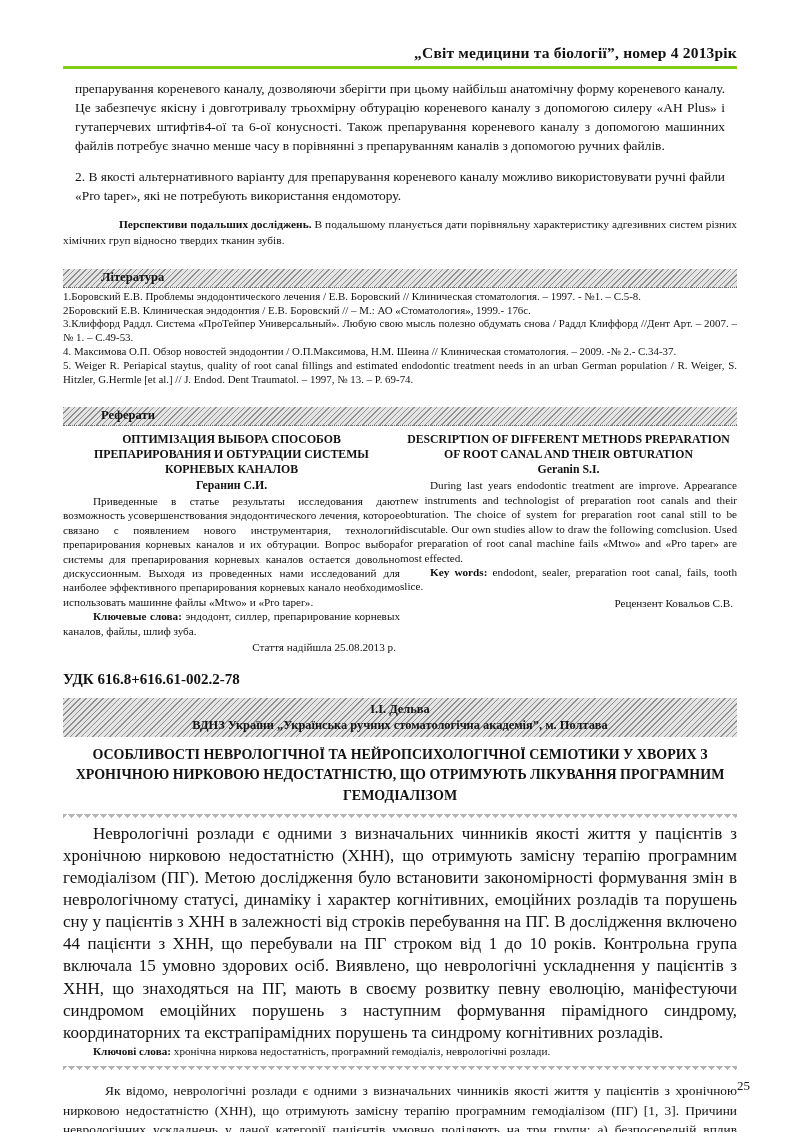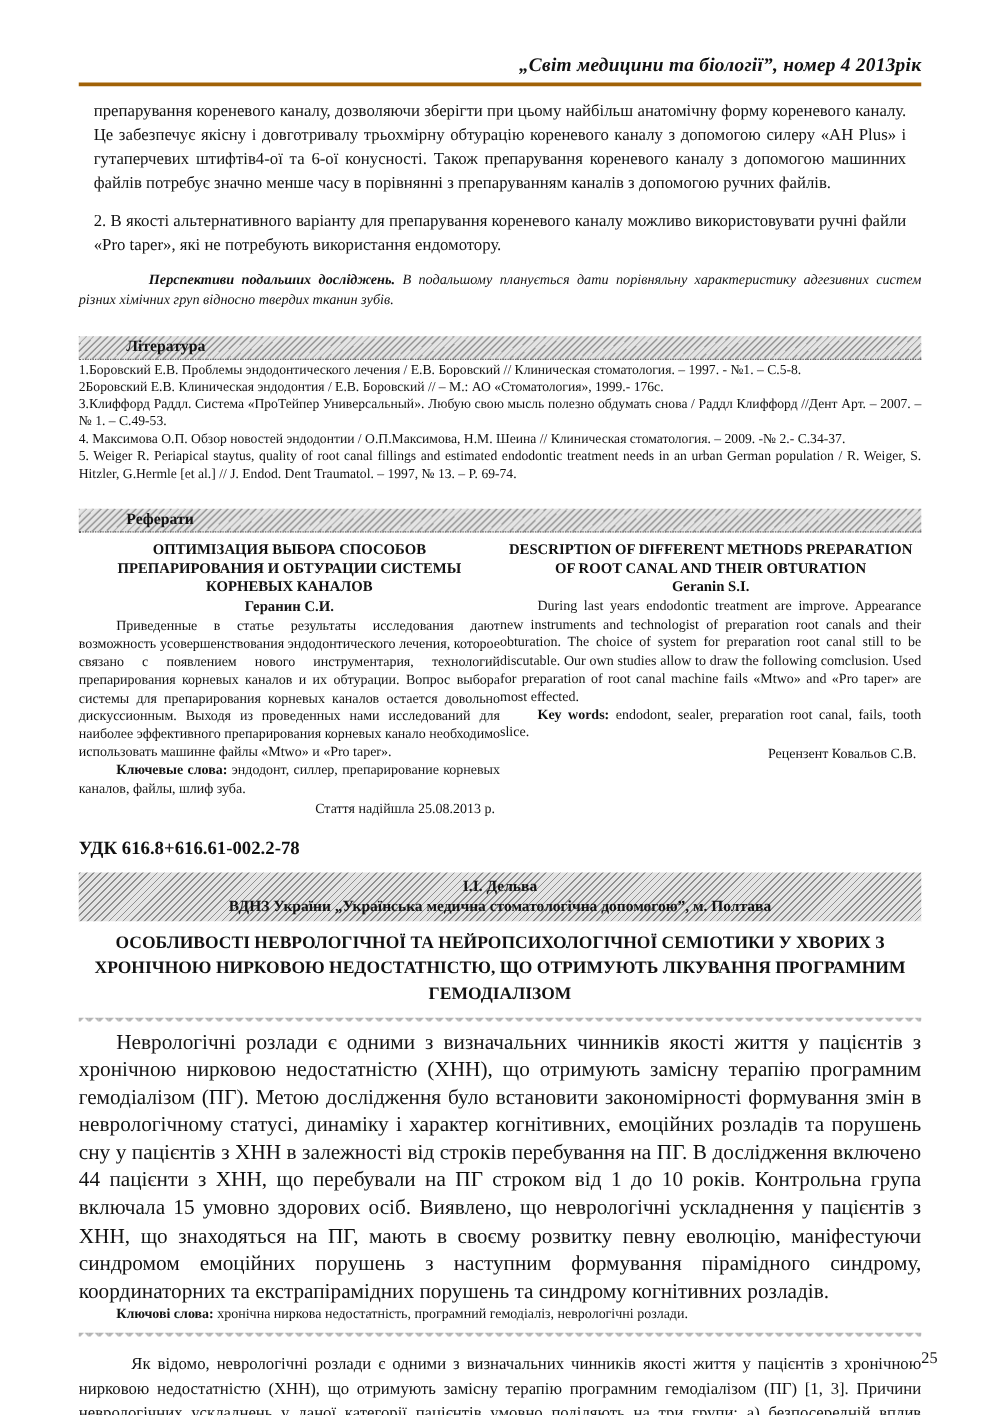--- a/index.html
+++ b/index.html
@@ -2,26 +2,26 @@
 <html><head>
 <meta charset="utf-8">
 <style>
   html,body{margin:0;padding:0;background:#e9e9e9;}
   .page{
     width:800px;height:1132px;position:relative;background:#ffffff;
     font-family:"Liberation Serif", serif;color:#121212;
     box-sizing:border-box;padding:44px 63px 0 63px;overflow:hidden;
   }
   .hdr{
-    text-align:right;font-weight:bold;font-style:italic;font-size:15.5px;
-    padding-bottom:4px;border-bottom:3px solid #a16207;letter-spacing:.2px;
+    text-align:right;font-weight:bold;font-size:15.5px;
+    padding-bottom:4px;border-bottom:3px solid #84cc16;letter-spacing:.2px;
   }
   .p-body{font-size:13.4px;line-height:1.42;text-align:justify;margin:12px;}
   .mt10{margin-top:10px;}
-  .persp{margin-top:9px;font-size:11.4px;line-height:1.38;font-style:italic;text-align:justify;text-indent:56px;}
+  .persp{margin-top:9px;font-size:11.4px;line-height:1.38;text-align:justify;text-indent:56px;}
   .persp .lead{font-weight:bold;}
   .bar{
     margin-top:20px;height:18px;
     background:repeating-linear-gradient(135deg,#8f8f8f 0 1px,#e4e4e4 1px 4px);
     border-bottom:1px dotted #666;display:flex;align-items:center;
   }
   .bar .bar-label{font-weight:bold;font-size:12.6px;padding-left:38px;}
   .refs{margin-top:2px;font-size:10.9px;line-height:1.27;text-align:justify;}
   .refs p{margin:0;}
   .cols{display:flex;gap:0;margin-top:6px;}
@@ -95,21 +95,21 @@
       <p class="col-body">During last years endodontic treatment are improve. Appearance new instruments and technologist  of preparation root canals and their obturation. The choice of system for preparation root canal still to be discutable. Our own studies allow to draw the following comclusion. Used for preparation of root canal machine fails «Mtwo» and «Pro taper» are most effected.</p>
       <p class="col-kw"><span class="lead">Key words:</span><span> endodont, sealer, preparation root canal, fails, tooth slice.</span></p>
       <p class="right-line">Рецензент Ковальов С.В.</p>
     </div>
   </div>
 
   <div class="udc">УДК 616.8+616.61-002.2-78</div>
 
   <div class="authbar">
     <div>І.І.  Дельва</div>
-    <div>ВДНЗ України „Українська медична стоматологічна допомогою”, м. Полтава</div>
+    <div>ВДНЗ України „Українська ручних стоматологічна академія”, м. Полтава</div>
   </div>
 
   <div class="title2">ОСОБЛИВОСТІ НЕВРОЛОГІЧНОЇ ТА НЕЙРОПСИХОЛОГІЧНОЇ СЕМІОТИКИ У ХВОРИХ З ХРОНІЧНОЮ НИРКОВОЮ НЕДОСТАТНІСТЮ, ЩО ОТРИМУЮТЬ ЛІКУВАННЯ ПРОГРАМНИМ ГЕМОДІАЛІЗОМ</div>
 
   <div class="zig"></div>
 
   <p class="abs">Неврологічні розлади є одними з визначальних чинників якості життя у пацієнтів з хронічною нирковою недостатністю (ХНН), що отримують замісну терапію програмним гемодіалізом (ПГ). Метою дослідження було встановити закономірності формування змін в неврологічному статусі, динаміку і характер когнітивних, емоційних розладів та порушень сну у пацієнтів з ХНН в залежності від строків перебування на ПГ. В дослідження включено 44 пацієнти з ХНН, що перебували на ПГ строком від 1 до 10 років. Контрольна група включала 15 умовно здорових осіб. Виявлено, що неврологічні ускладнення у пацієнтів з ХНН, що знаходяться на ПГ, мають в своєму розвитку певну еволюцію, маніфестуючи синдромом емоційних порушень з наступним формування пірамідного синдрому, координаторних та екстрапірамідних порушень та синдрому когнітивних розладів.</p>
   <p class="abs-kw"><span class="lead">Ключові слова:</span><span> хронічна ниркова недостатність, програмний гемодіаліз, неврологічні розлади.</span></p>
 
   <div class="zig"></div>

